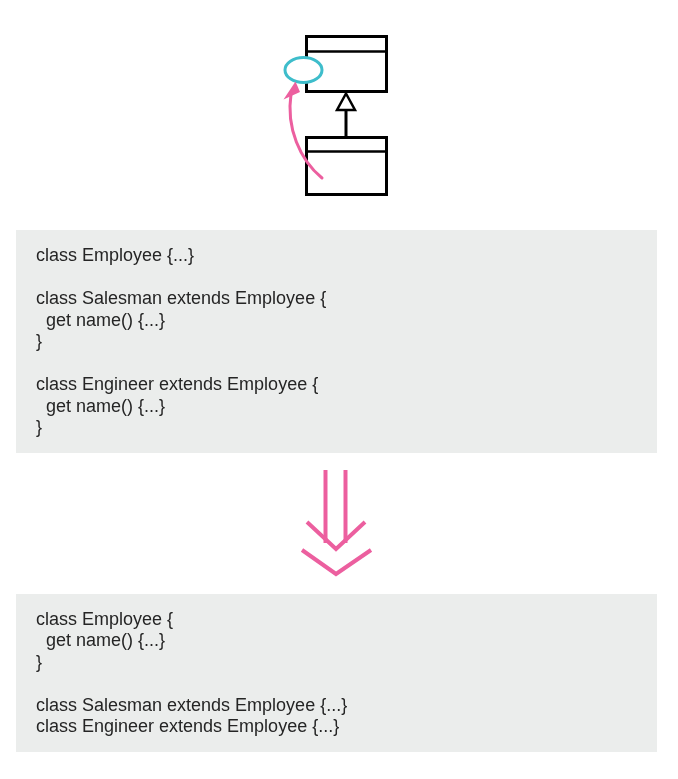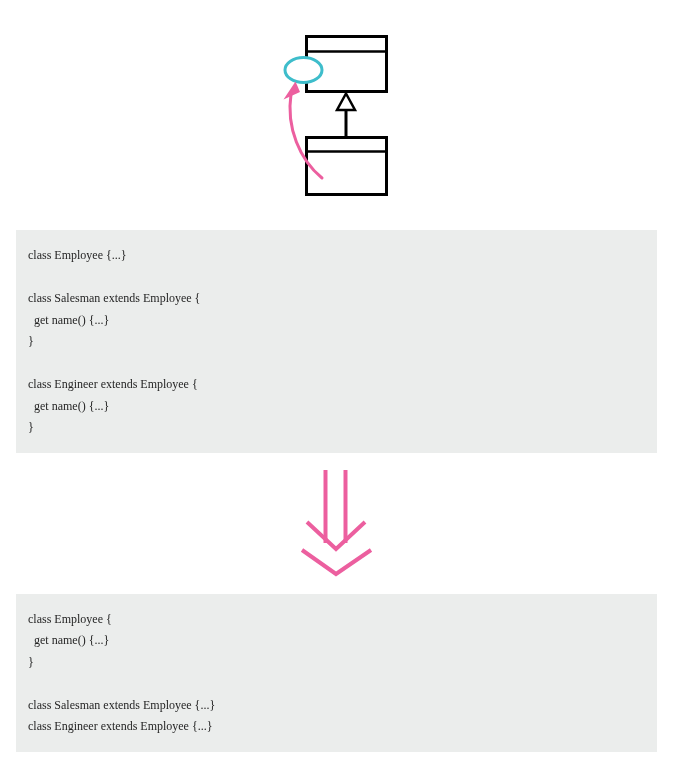--- a/index.html
+++ b/index.html
@@ -20,23 +20,23 @@
   }
   .diagram-svg{display:block;width:678px;height:215px;}
   .arrow-svg{display:block;width:678px;height:141px;}
   .code-block{
     margin:0 21px 0 16px;
     background:var(--code_bg);
   }
   .code-block--before{margin-top:15px;}
   .code-block pre{
     margin:0;
-    padding:15px 32px 14px 12px;
-    font-family:Liberation Serif, serif;
-    font-size:12px;
+    padding:15px 32px 14px 20px;
+    font-family:Liberation Sans, sans-serif;
+    font-size:18px;
     line-height:21.5px;
     color:var(--code_text);
     white-space:pre;
   }
 </style>
 </head>
 <body>
 
 <svg class="diagram-svg" viewBox="0 0 678 215">
 

